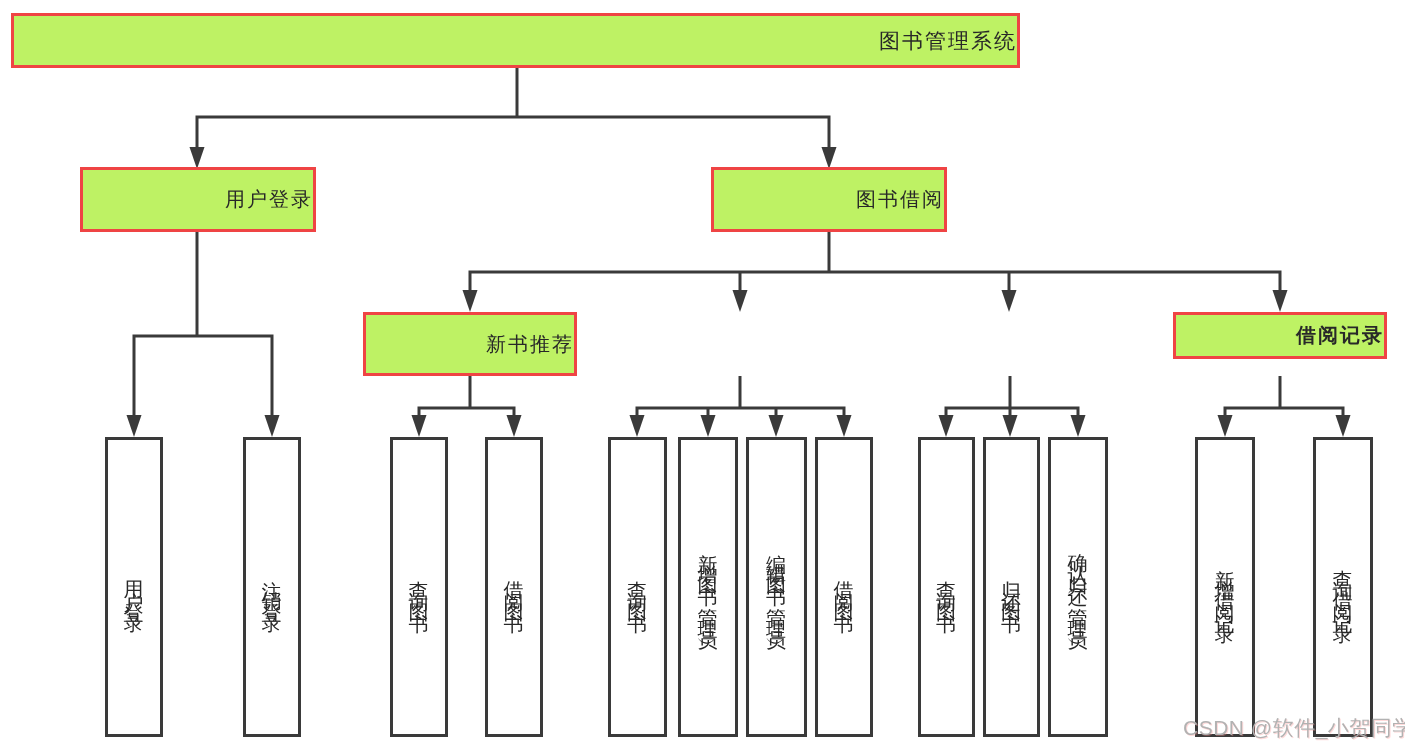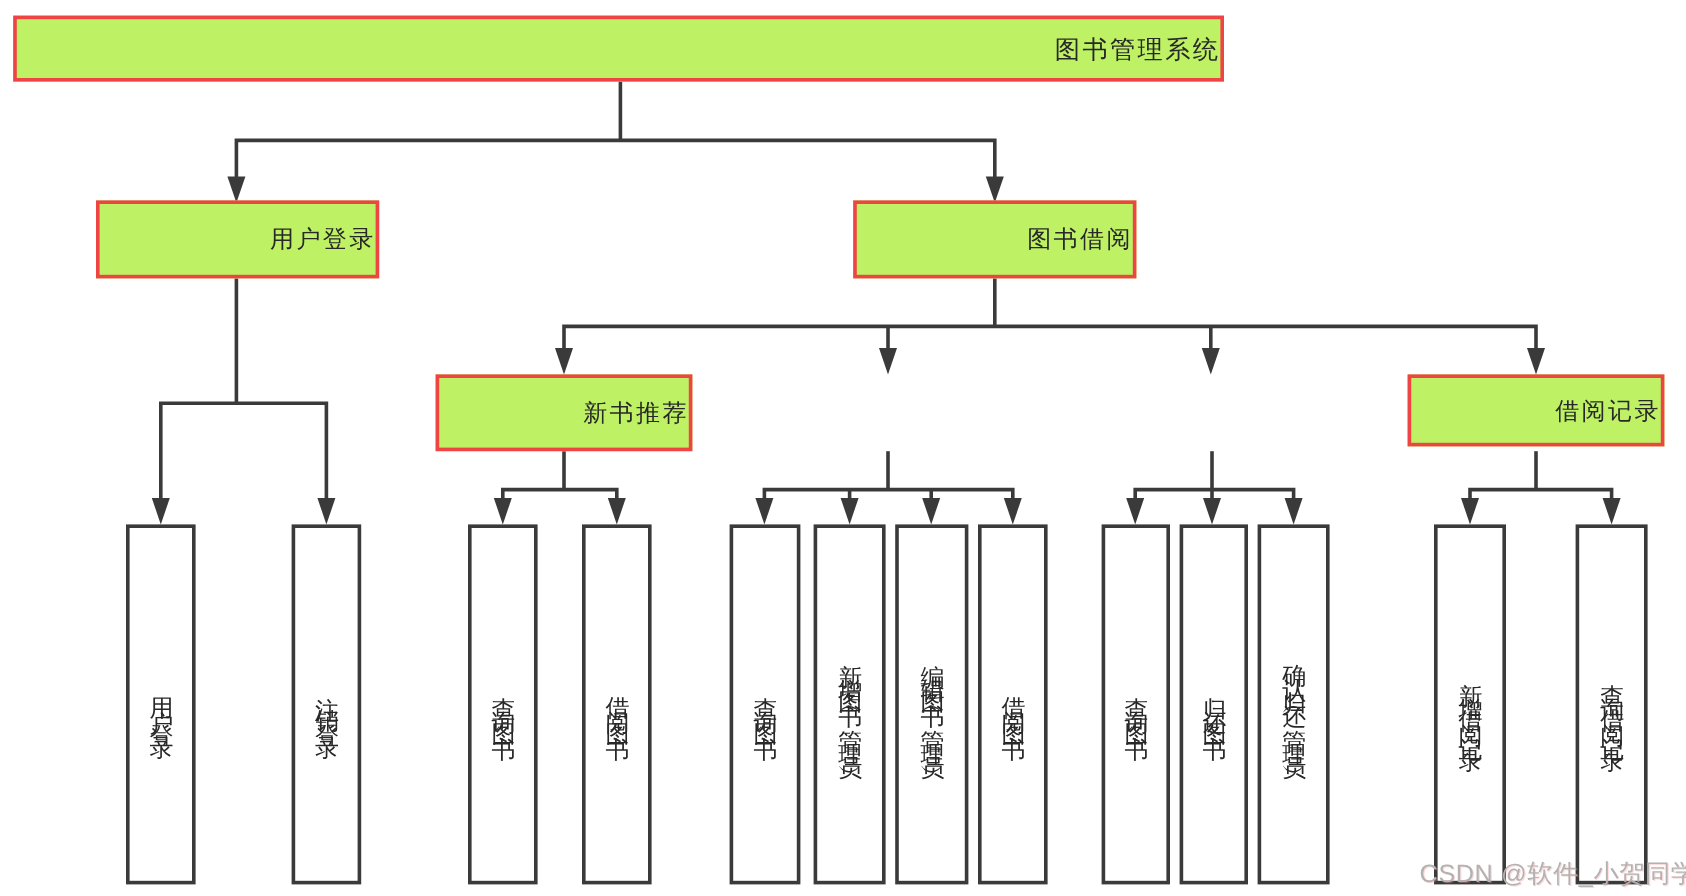--- a/index.html
+++ b/index.html
@@ -114,21 +114,21 @@
   <div class="hbox" style="left:80px; top:167px; width:236px; height:65px;">
     <span>用户登录</span>
   </div>
   <div class="hbox" style="left:711px; top:167px; width:236px; height:65px;">
     <span>图书借阅</span>
   </div>
 
   <div class="hbox" style="left:363px; top:312px; width:214px; height:64px;">
     <span>新书推荐</span>
   </div>
-  <div class="hbox" style="left:1173px; top:312px; width:214px; height:60px;">
+  <div class="hbox" style="left:1173px; top:312px; width:214px; height:47px;font-weight:bold;">
     <span>借阅记录</span>
   </div>
 
   <div class="vbox" style="left:105px; width:58px;">
     <span>用户登录</span>
   </div>
   <div class="vbox" style="left:243px; width:58px;">
     <span>注销登录</span>
   </div>
 

